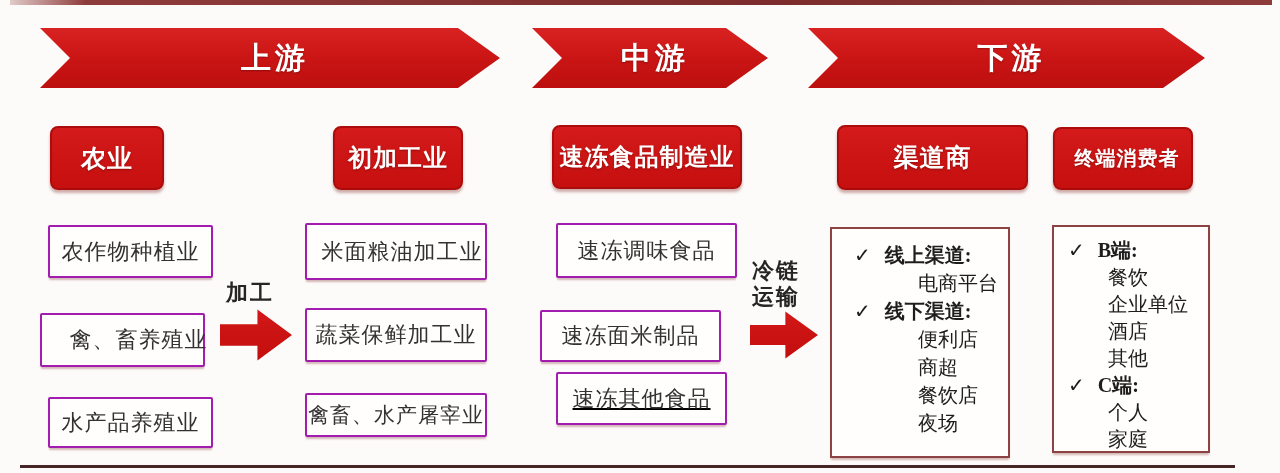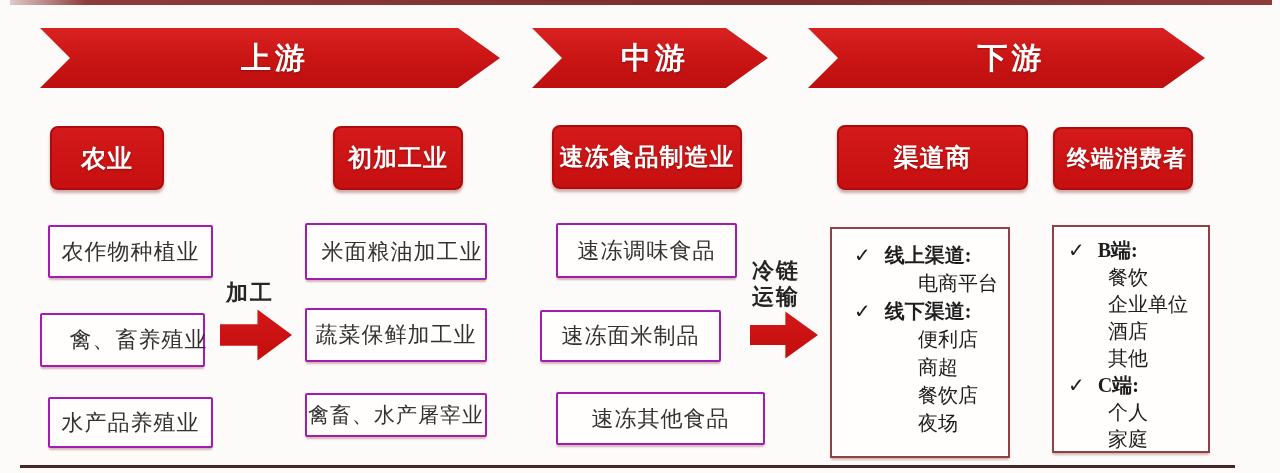--- a/index.html
+++ b/index.html
@@ -125,21 +125,21 @@
   <div class="stage-box" style="left:333px; top:126px; width:130px; height:64px;">
     <span class="stage-label" style="font-size:24px;">初加工业</span>
   </div>
   <div class="stage-box" style="left:552px; top:125px; width:190px; height:64px;">
     <span class="stage-label" style="font-size:24px;">速冻食品制造业</span>
   </div>
   <div class="stage-box" style="left:837px; top:125px; width:191px; height:65px;">
     <span class="stage-label">渠道商</span>
   </div>
   <div class="stage-box" style="left:1053px; top:127px; width:140px; height:63px;">
-    <span class="stage-label" style="font-size:23px;margin-left:8px;">终端消费者</span>
+    <span class="stage-label" style="font-size:20px;margin-left:8px;">终端消费者</span>
   </div>
 
   <div class="item-box" style="left:48px; top:225px; width:165px; height:53px;">
     <span class="item-label">农作物种植业</span>
   </div>
   <div class="item-box" style="left:40px; top:313px; width:165px; height:54px;padding-left:32px;">
     <span class="item-label">禽、畜养殖业</span>
   </div>
   <div class="item-box" style="left:48px; top:397px; width:165px; height:51px;">
     <span class="item-label">水产品养殖业</span>
@@ -157,21 +157,21 @@
   <div class="item-box" style="left:305px; top:393px; width:182px; height:44px;">
     <span class="item-label" style="font-size:21px;">禽畜、水产屠宰业</span>
   </div>
 
   <div class="item-box" style="left:556px; top:223px; width:181px; height:55px;text-align:right;">
     <span class="item-label">速冻调味食品</span>
   </div>
   <div class="item-box" style="left:540px; top:310px; width:181px; height:52px;">
     <span class="item-label">速冻面米制品</span>
   </div>
-  <div class="item-box" style="left:556px; top:392px; width:209px; height:53px;">
+  <div class="item-box" style="left:556px; top:372px; width:171px; height:53px;text-decoration:underline;">
     <span class="item-label">速冻其他食品</span>
   </div>
 
   <div class="conn-label" style="left:746px; top:258px; width:60px;">
     <div class="line">冷链</div>
     <div class="line">运输</div>
   </div>
   <div class="block-arrow" style="left:750px; top:310px; width:68px; height:50px;"></div>
 
   <div class="panel panel4" style="left:830px; top:227px; width:180px; height:231px;">

